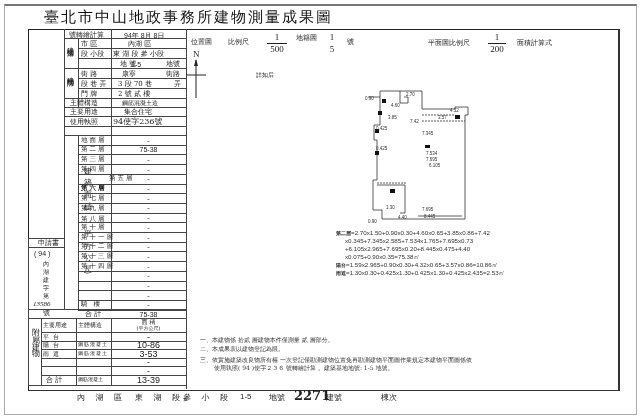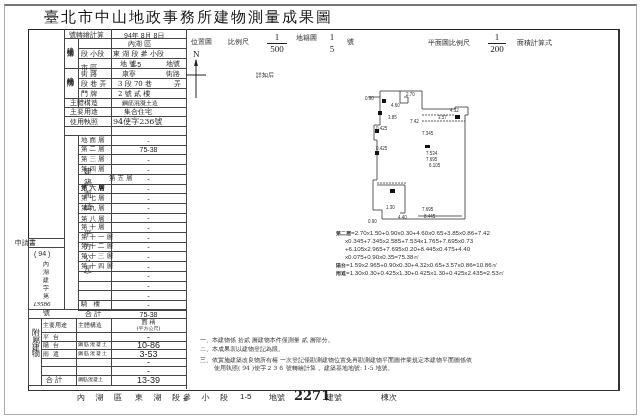--- a/index.html
+++ b/index.html
@@ -50,21 +50,21 @@
   <div class="hl" style="left:64px;top:98px;width:122px;"></div>
   <div class="hl" style="left:64px;top:107px;width:122px;"></div>
   <div class="hl" style="left:64px;top:116px;width:122px;"></div>
   <div class="hl" style="left:64px;top:126px;width:122px;"></div>
   <div class="hl" style="left:64px;top:135px;width:122px;"></div>
 
   <div class="t" style="left:69px;top:32px;">號轉繪計算</div>
   <div class="t num" style="left:124px;top:32px;">94年 8月 8日</div>
 
   <div class="t vert" style="left:66px;top:41px;font-size:7px;letter-spacing:1px;">建物坐落</div>
-  <div class="t" style="left:81px;top:41px;margin-top:24px;">市 區</div>
+  <div class="t" style="left:81px;top:41px;">市 區</div>
   <div class="t" style="left:128px;top:41px;">內湖 區</div>
   <div class="t" style="left:81px;top:51px;">段 小段</div>
   <div class="t" style="left:113px;top:51px;">東 湖 段 參 小段</div>
   <div class="t" style="left:81px;top:61px;margin-left:39px;">地 號</div>
   <div class="t num" style="left:131px;top:61px;">1-5</div>
   <div class="t" style="left:166px;top:61px;">地號</div>
 
   <div class="t vert" style="left:66px;top:71px;font-size:7px;letter-spacing:1px;">建物門牌</div>
   <div class="t" style="left:81px;top:71px;">街 路</div>
   <div class="t" style="left:122px;top:71px;">康寧</div>
@@ -146,21 +146,21 @@
   <div class="hl" style="left:28px;top:309px;width:158px;"></div>
   <div class="hl" style="left:64px;top:318px;width:122px;"></div>
   <div class="t" style="left:85px;top:311px;">合 計</div>
   <div class="t num tc" style="left:111px;top:311px;width:75px;">75-38</div>
 </div>
 
 <div>
   <div class="vl" style="left:28px;top:238px;height:80px;"></div>
   <div class="hl" style="left:28px;top:238px;width:36px;"></div>
   <div class="hl" style="left:28px;top:247px;width:36px;"></div>
-  <div class="t" style="left:15px;top:240px;font-family:Liberation Serif, serif;">申請書</div>
+  <div class="t" style="left:38px;top:240px;font-family:Liberation Serif, serif;">申請書</div>
   <div class="t num" style="left:34px;top:250px;">( 94 )</div>
   <div id="app-prefix">
       <div class="t" style="left: 43px; top: 261px; font-size: 6px;">內</div>
       <div class="t" style="left: 43px; top: 269px; font-size: 6px;">湖</div>
       <div class="t" style="left: 43px; top: 277px; font-size: 6px;">建</div>
       <div class="t" style="left: 43px; top: 285px; font-size: 6px;">字</div>
       <div class="t" style="left: 43px; top: 293px; font-size: 6px;">第</div>
     </div>
   <div class="t" style="left:33px;top:301px;font-style:italic;font-family:'Liberation Serif',serif;font-size:7px;">13586</div>
   <div class="t" style="left:43px;top:310px;">號</div>

